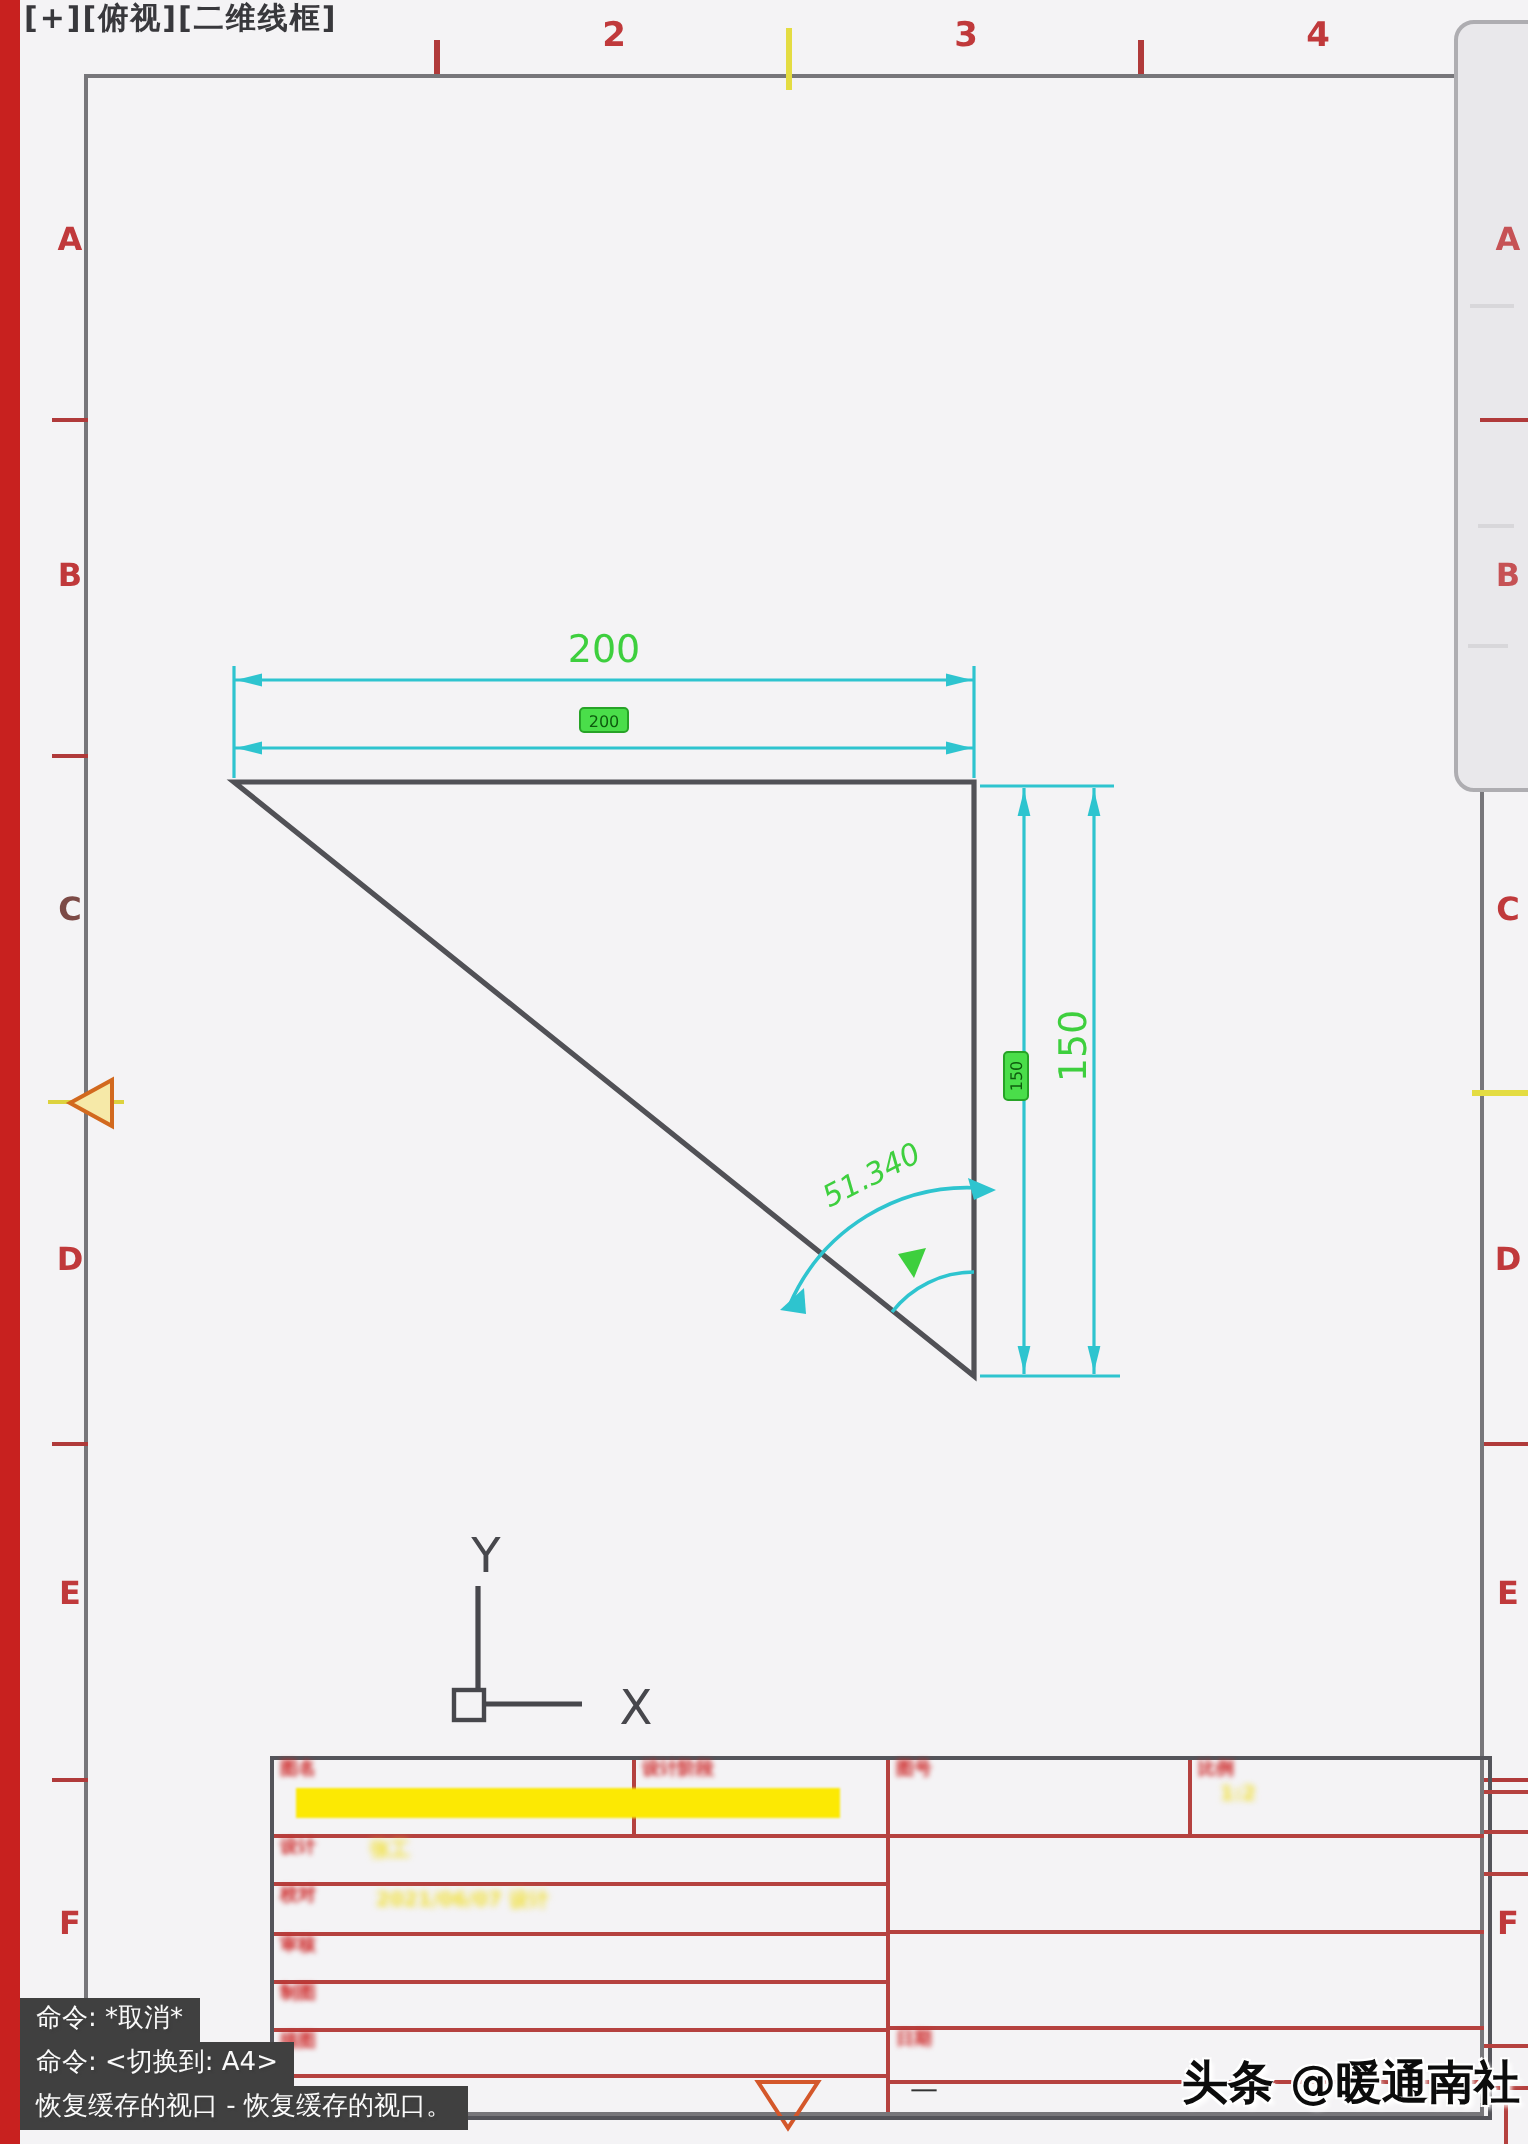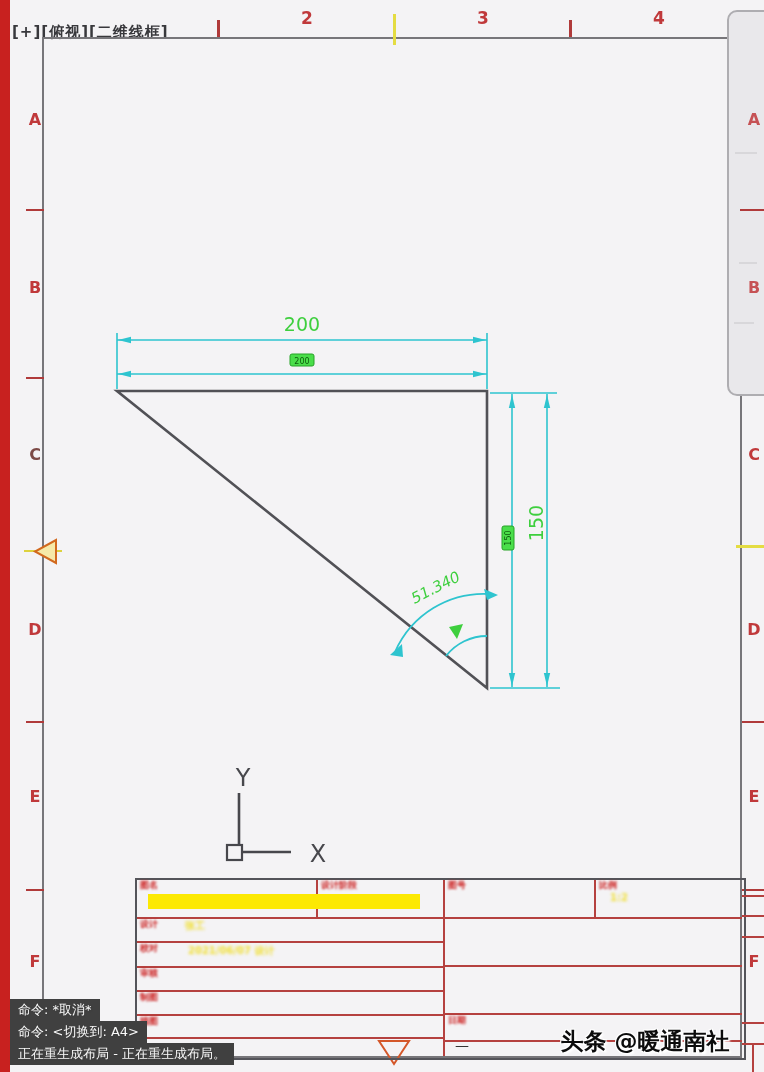--- a/index.html
+++ b/index.html
@@ -9,23 +9,23 @@
   .redline{position:absolute;background:#b5413f;}
   .zone{position:absolute;color:#c0393b;font-weight:bold;font-size:16px;width:20px;text-align:center;line-height:1;}
   .topnum{position:absolute;color:#c0393b;font-weight:bold;font-size:17px;width:24px;text-align:center;line-height:1;}
   .tick-red{position:absolute;background:#b03a3a;}
   .tick-yellow{position:absolute;background:#e4dc42;}
   .tb-label{position:absolute;color:#cc2222;font-size:9px;font-weight:bold;line-height:1;filter:blur(1.2px);white-space:nowrap;}
   .tb-yellow{position:absolute;color:#f0df32;font-size:10px;font-weight:bold;line-height:1;filter:blur(1.6px);white-space:nowrap;}
   .cmdbox{position:absolute;background:#404040;color:#fafafa;font-size:13px;line-height:1.35;padding:2px 8px;white-space:nowrap;text-shadow:1px 1px 1px #3c3c3c;}
   .panel{position:absolute;left:727px;top:10px;width:45px;height:382px;background:#e9e8eb;border:2px solid #aeadb1;border-radius:10px;}
   .panelmark{position:absolute;background:#d8d7da;}
-  .watermark{position:absolute;left:530px;top:1026px;width:230px;text-align:center;font-size:23px;font-weight:bold;color:#0c0c0c;white-space:nowrap;
+  .watermark{position:absolute;left:530px;top:1026px;width:230px;text-align:right;font-size:23px;font-weight:bold;color:#0c0c0c;white-space:nowrap;
              text-shadow:1px 1px 0 #fff,-1px -1px 0 #fff,1px -1px 0 #fff,-1px 1px 0 #fff,2px 2px 2px #fff;}
-  .vplabel{position:absolute;left:12px;top:23px;font-size:15px;font-weight:bold;color:#38383c;letter-spacing:1px;white-space:nowrap;}
+  .vplabel{position:absolute;left:12px;top:0;font-size:15px;font-weight:bold;color:#38383c;letter-spacing:1px;white-space:nowrap;}
   svg text{font-family:"DejaVu Sans",sans-serif;}
 </style>
 </head>
 <body>
 
 <div class="screen">
 
   <div class="abs" style="left:0;top:0;width:10px;height:1072px;background:#c8211f;"></div>
 
   <div class="vplabel">[+][俯视][二维线框]</div>
@@ -163,17 +163,17 @@
   <div class="tb-label" style="left:140px;top:944px;">校对</div>
   <div class="tb-yellow" style="left:188px;top:946px;">2021/06/07 设计</div>
   <div class="tb-label" style="left:140px;top:969px;">审核</div>
   <div class="tb-label" style="left:140px;top:993px;">制图</div>
   <div class="tb-label" style="left:140px;top:1017px;">描图</div>
   <div class="tb-label" style="left:448px;top:1016px;">日期</div>
   <div class="abs" style="left:455px;top:1037px;font-size:14px;color:#333;">—</div>
 
   <div class="cmdbox" style="left:10px;top:999px;">命令: *取消*</div>
   <div class="cmdbox" style="left:10px;top:1021px;">命令: &lt;切换到: A4&gt;</div>
-  <div class="cmdbox" style="left:10px;top:1043px;">正在重生成布局 - 正在重生成布局。</div>
+  <div class="cmdbox" style="left:10px;top:1043px;">恢复缓存的视口 - 恢复缓存的视口。</div>
 
   <div class="watermark">头条 @暖通南社</div>
 
 </div>
 
 </body></html>

